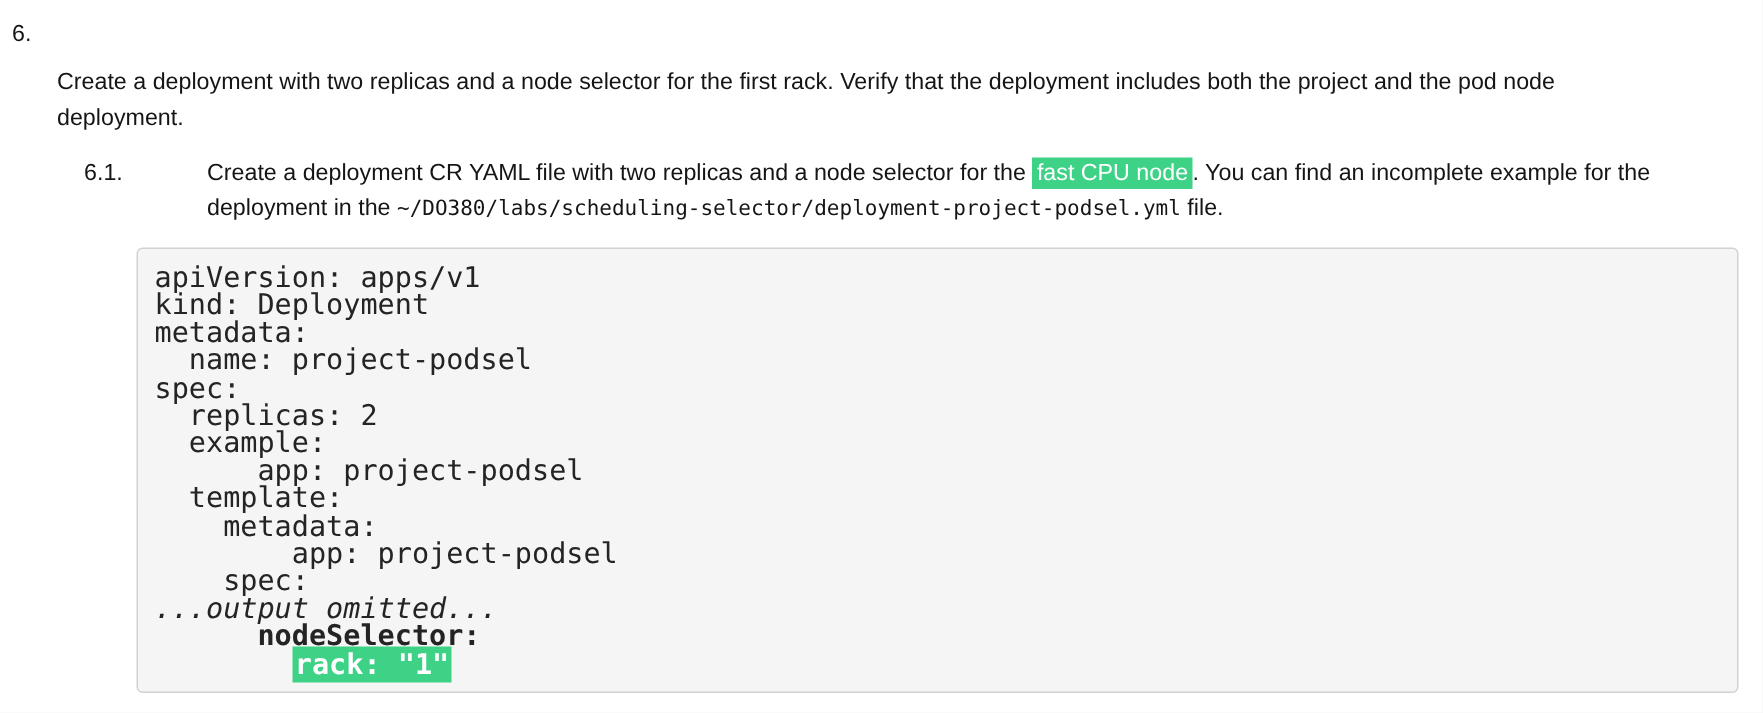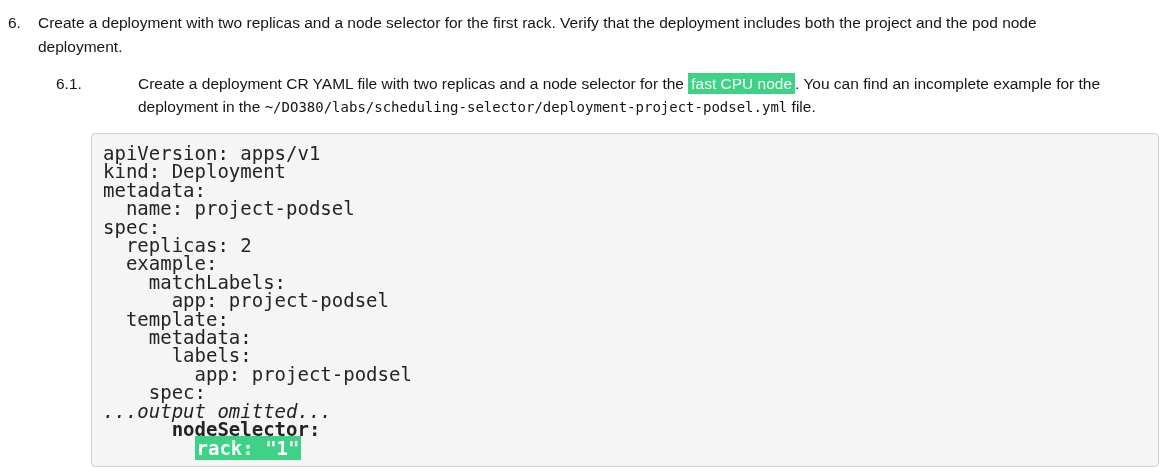--- a/index.html
+++ b/index.html
@@ -25,21 +25,21 @@
   .doc { padding-top: 11px; }
 
   .step { display: flex; }
   .step-num {
     flex: none;
     width: 30px;
     margin-left: 8px;
     line-height: 24px;
   }
   .step-body { flex: 1; min-width: 0; }
-  .step-text { line-height: 24px; }
+  .step-text { line-height: 24px; margin-top: 32px; }
 
   .substep { display: flex; margin-top: 13px; }
   .substep-num {
     flex: none;
     width: 38px;
     margin-left: 18px;
     line-height: 23px;
   }
   .substep-body { flex: 1; min-width: 0; }
   .substep-text { line-height: 23px; margin-left: 44px; }
@@ -100,25 +100,23 @@
           </div>
 
           <div class="code-block">
               <div class="code-line">apiVersion: apps/v1</div>
               <div class="code-line">kind: Deployment</div>
               <div class="code-line">metadata:</div>
               <div class="code-line">  name: project-podsel</div>
               <div class="code-line">spec:</div>
               <div class="code-line">  replicas: 2</div>
               <div class="code-line">  example:</div>
-              <div class="code-line">    matchLabels:</div>
               <div class="code-line">      app: project-podsel</div>
               <div class="code-line">  template:</div>
               <div class="code-line">    metadata:</div>
-              <div class="code-line">      labels:</div>
               <div class="code-line">        app: project-podsel</div>
               <div class="code-line">    spec:</div>
               <div class="code-line italic">...output omitted...</div>
               <div class="code-line bold">      nodeSelector:</div>
               <div class="code-line highlight"><span>        </span><mark class="code-hl">rack: "1"</mark></div>
             </div>
         </div>
       </div>
     </div>
   </div>

